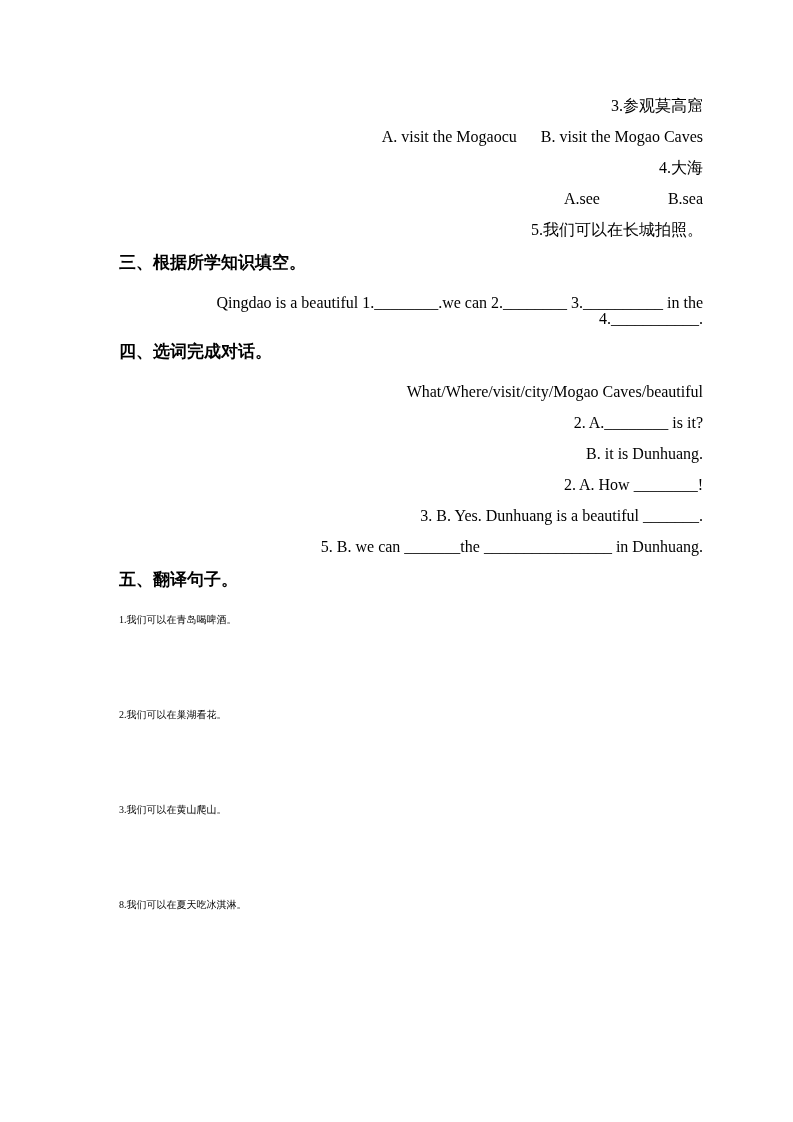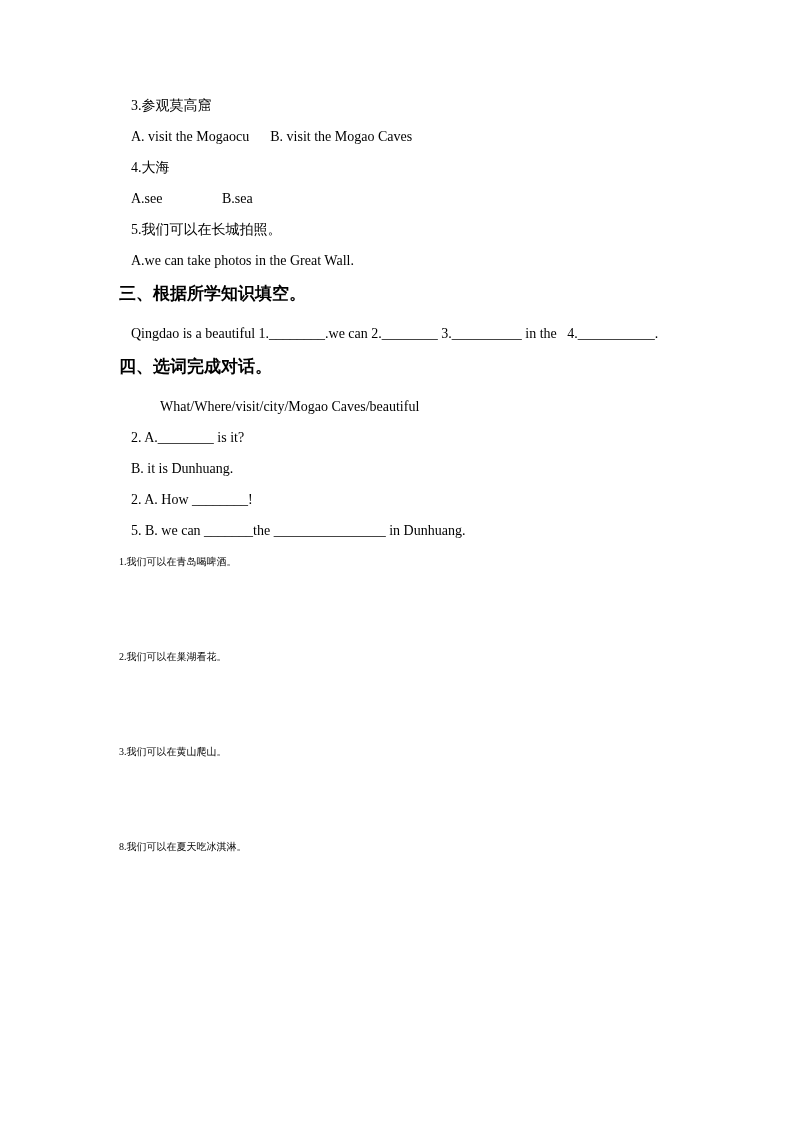--- a/index.html
+++ b/index.html
@@ -12,24 +12,25 @@
     width: 793px;
     height: 1122px;
     background: #ffffff;
     color: #000000;
     font-family: "Liberation Serif", "DejaVu Serif", serif;
     box-sizing: border-box;
     padding: 98px 90px 40px 119px;
     overflow: hidden;
   }
   .line {
-    font-size: 14px;
+    font-size: 16px;
     line-height: 16px;
-    margin: 0 0 15px 12px;
+    margin: 0 0 15px 0;
     white-space: pre-wrap;
+    text-align: right;
   }
   .heading {
     font-size: 17px;
     font-weight: bold;
     line-height: 20px;
     margin: 8px 0 22px 0;
     white-space: pre-wrap;
   }
   .indent-wordbank {
     margin-left: 41px;
@@ -50,30 +51,31 @@
 </head>
 <body>
 
 <div class="page">
 
   <p class="line">3.参观莫高窟</p>
   <p class="line">A. visit the Mogaocu      B. visit the Mogao Caves</p>
   <p class="line">4.大海</p>
   <p class="line">A.see                 B.sea</p>
   <p class="line">5.我们可以在长城拍照。</p>
-  <p class="line">A.we can take photos in the Great Wall.</p>
 
   <p class="heading">三、根据所学知识填空。</p>
   <p class="line">Qingdao is a beautiful 1.________.we can 2.________ 3.__________ in the   4.___________.</p>
 
   <p class="heading">四、选词完成对话。</p>
   <p class="line indent-wordbank">What/Where/visit/city/Mogao Caves/beautiful</p>
   <p class="line">2. A.________ is it?</p>
   <p class="line indent-reply">B. it is Dunhuang.</p>
   <p class="line">2. A. How ________!</p>
+  <p class="line">3. B. Yes. Dunhuang is a beautiful _______.</p>
   <p class="line">5. B. we can _______the ________________ in Dunhuang.</p>
 
+  <p class="heading">五、翻译句子。</p>
   <p class="trans-item">1.我们可以在青岛喝啤酒。</p>
   <p class="trans-item">2.我们可以在巢湖看花。</p>
   <p class="trans-item">3.我们可以在黄山爬山。</p>
   <p class="trans-item">8.我们可以在夏天吃冰淇淋。</p>
 
 </div>
 
 </body></html>

